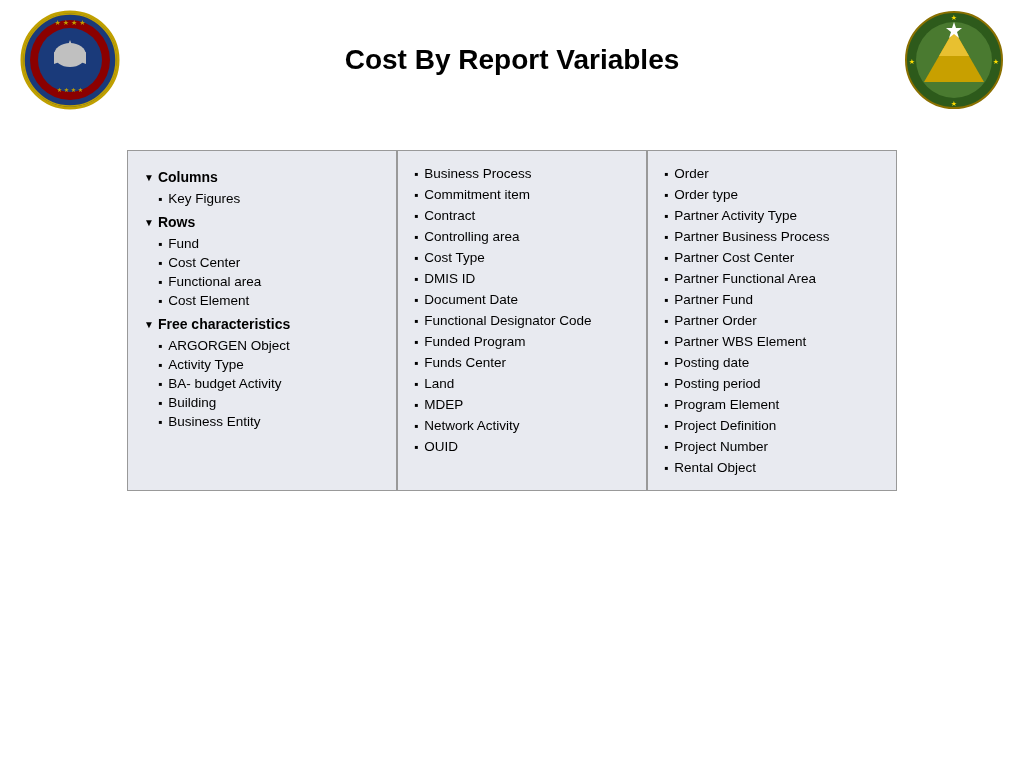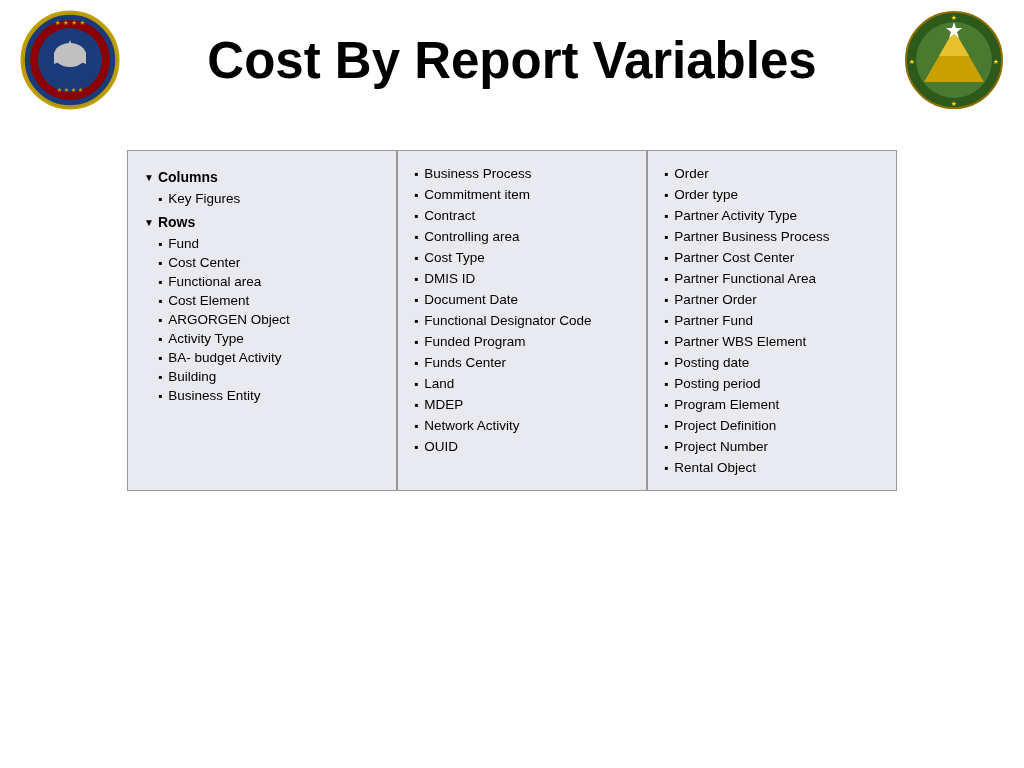--- a/index.html
+++ b/index.html
@@ -13,21 +13,21 @@
     .header {
       display: flex;
       align-items: center;
       padding: 10px 20px;
       background: #ffffff;
       border-bottom: none;
     }
     .header-title {
       flex: 1;
       text-align: center;
-      font-size: 51px;
+      font-size: 28px;
       font-weight: bold;
       color: #000000;
       font-family: Arial, sans-serif;
     }
     .logo-left {
       width: 100px;
       height: 100px;
     }
     .logo-right {
       width: 100px;
@@ -153,20 +153,21 @@
   <div class="panel panel-left">
     <div class="section-header">Columns</div>
     <div class="item">Key Figures</div>
 
     <div class="section-header">Rows</div>
     <div class="item">Fund</div>
     <div class="item">Cost Center</div>
     <div class="item">Functional area</div>
     <div class="item">Cost Element</div>
 
+    <div class="section-header">Free characteristics</div>
     <div class="item">ARGORGEN Object</div>
     <div class="item">Activity Type</div>
     <div class="item">BA- budget Activity</div>
     <div class="item">Building</div>
     <div class="item">Business Entity</div>
   </div>
 
   <div class="panel panel-middle">
     <div class="list-item">Business Process</div>
     <div class="list-item">Commitment item</div>
@@ -184,22 +185,22 @@
     <div class="list-item">OUID</div>
   </div>
 
   <div class="panel panel-right">
     <div class="list-item">Order</div>
     <div class="list-item">Order type</div>
     <div class="list-item">Partner Activity Type</div>
     <div class="list-item">Partner Business Process</div>
     <div class="list-item">Partner Cost Center</div>
     <div class="list-item">Partner Functional Area</div>
+    <div class="list-item">Partner Fund</div>
     <div class="list-item">Partner Order</div>
-    <div class="list-item">Partner Fund</div>
     <div class="list-item">Partner WBS Element</div>
     <div class="list-item">Posting date</div>
     <div class="list-item">Posting period</div>
     <div class="list-item">Program Element</div>
     <div class="list-item">Project Definition</div>
     <div class="list-item">Project Number</div>
     <div class="list-item">Rental Object</div>
   </div>
 </div>
 

